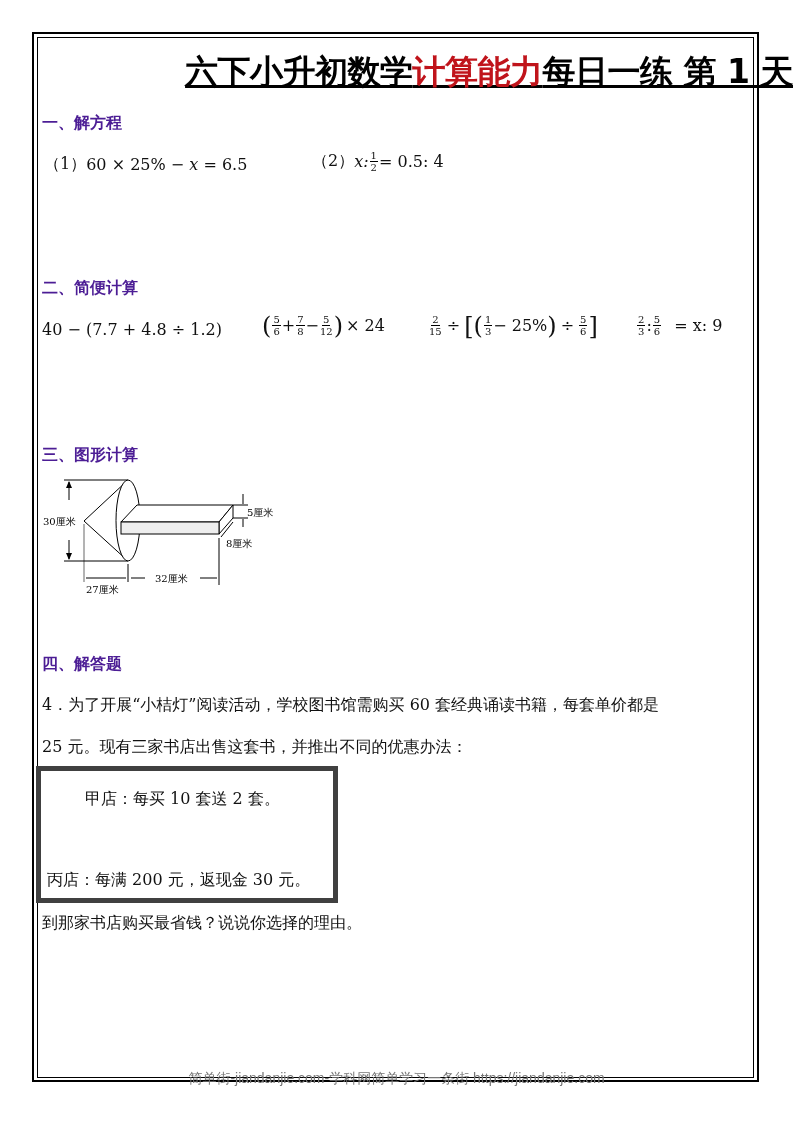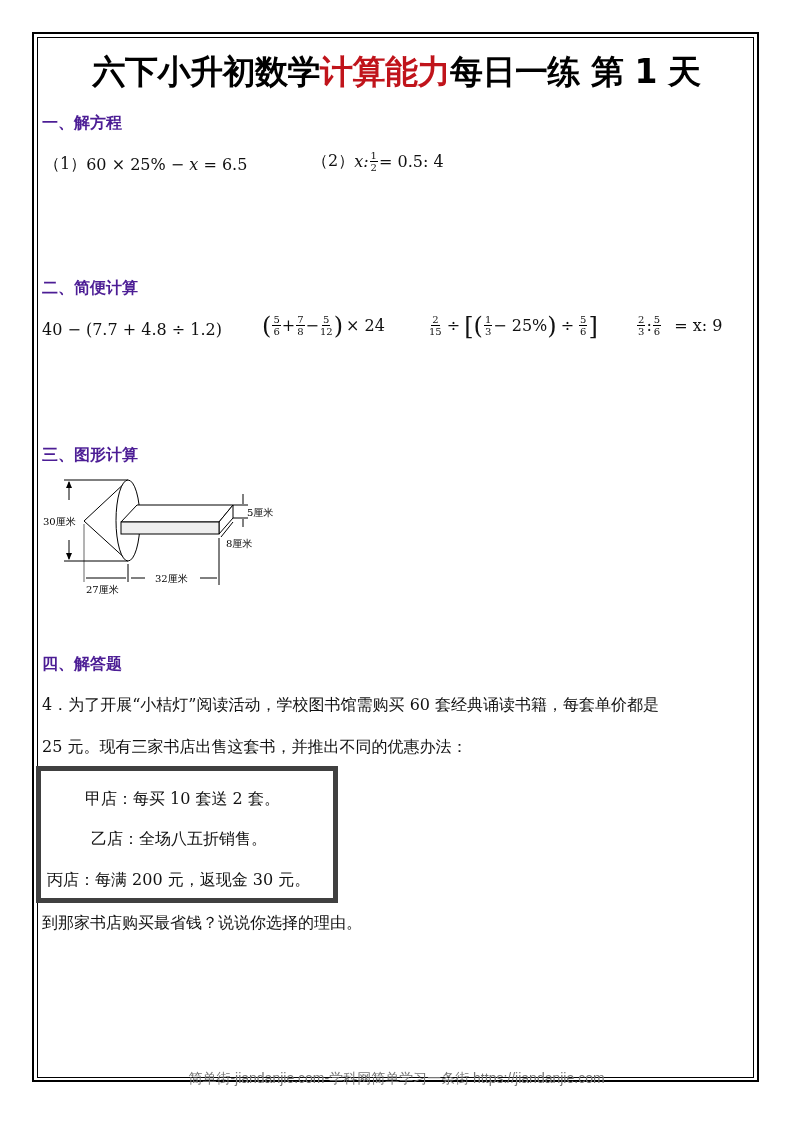--- a/index.html
+++ b/index.html
@@ -2,23 +2,23 @@
 <html><head>
 <meta charset="utf-8">
 <style>
   html, body { margin: 0; padding: 0; background: #ffffff; }
   body { width: 793px; height: 1122px; position: relative; overflow: hidden;
          font-family: "DejaVu Serif", "Liberation Serif", serif; color: #111; }
   .frame-outer { position: absolute; left: 32px; top: 32px; width: 727px; height: 1050px;
                  border: 2px solid #000; box-sizing: border-box; }
   .frame-inner { position: absolute; left: 37px; top: 37px; width: 717px; height: 1041px;
                  border: 1px solid #000; box-sizing: border-box; }
-  .title { position: absolute; left: 0; width: 793px; top: 48px; text-align: center;
+  .title { position: absolute; left: 0; width: 793px; top: 48px; text-align: right;
            font-family: "DejaVu Sans", "Liberation Sans", sans-serif; font-weight: bold;
-           font-size: 33px; letter-spacing: -0.5px; color: #000; line-height: 48px; }
+           font-size: 33px; letter-spacing: -0.5px; color: #000; line-height: 48px; text-decoration: underline; }
   .title .red { color: #c0141b; }
   .sec-h { position: absolute; left: 42px; font-family: "DejaVu Sans", "Liberation Sans", sans-serif;
            font-weight: bold; font-size: 16px; color: #4c1d95; }
   .math { position: absolute; font-size: 16px; white-space: nowrap; display: flex; align-items: center;
           font-family: "DejaVu Serif", "Liberation Serif", serif; }
   .frac { display: inline-flex; flex-direction: column; align-items: center; font-size: 10px;
           line-height: 11px; margin: 0 1px; vertical-align: middle; }
   .frac .num { border-bottom: 1px solid #000; padding: 0 1px; }
   .big { font-size: 24px; line-height: 20px; font-weight: 300; }
   .it { font-style: italic; }
@@ -146,18 +146,17 @@
   <line x1="200" y1="578" x2="217" y2="578" stroke="#000" stroke-width="1"></line>
   <text x="86" y="593" font-size="10">27厘米</text>
   <text x="155" y="582" font-size="10">32厘米</text>
 </svg>
 
 <div class="sec-h" style="top:654px;">四、解答题</div>
 <div class="body-text" style="top:695px;">4．为了开展“小桔灯”阅读活动，学校图书馆需购买 60 套经典诵读书籍，每套单价都是</div>
 <div class="body-text" style="top:737px;">25 元。现有三家书店出售这套书，并推出不同的优惠办法：</div>
 <div class="box">
   <div class="box-line" style="left:44px; top:18px;">甲店：每买 10 套送 2 套。</div>
-  <div class="box-line" style="left:50px; top:58px;">乙店：全场八五折销售。</div>
   <div class="box-line" style="left:6px; top:99px;">丙店：每满 200 元，返现金 30 元。</div>
 </div>
 <div class="body-text" style="top:913px;text-align:right;">到那家书店购买最省钱？说说你选择的理由。</div>
 
 <div class="footer">简单街-jiandanjie.com-学科网简单学习一条街 https://jiandanjie.com</div>
 
 </body></html>

